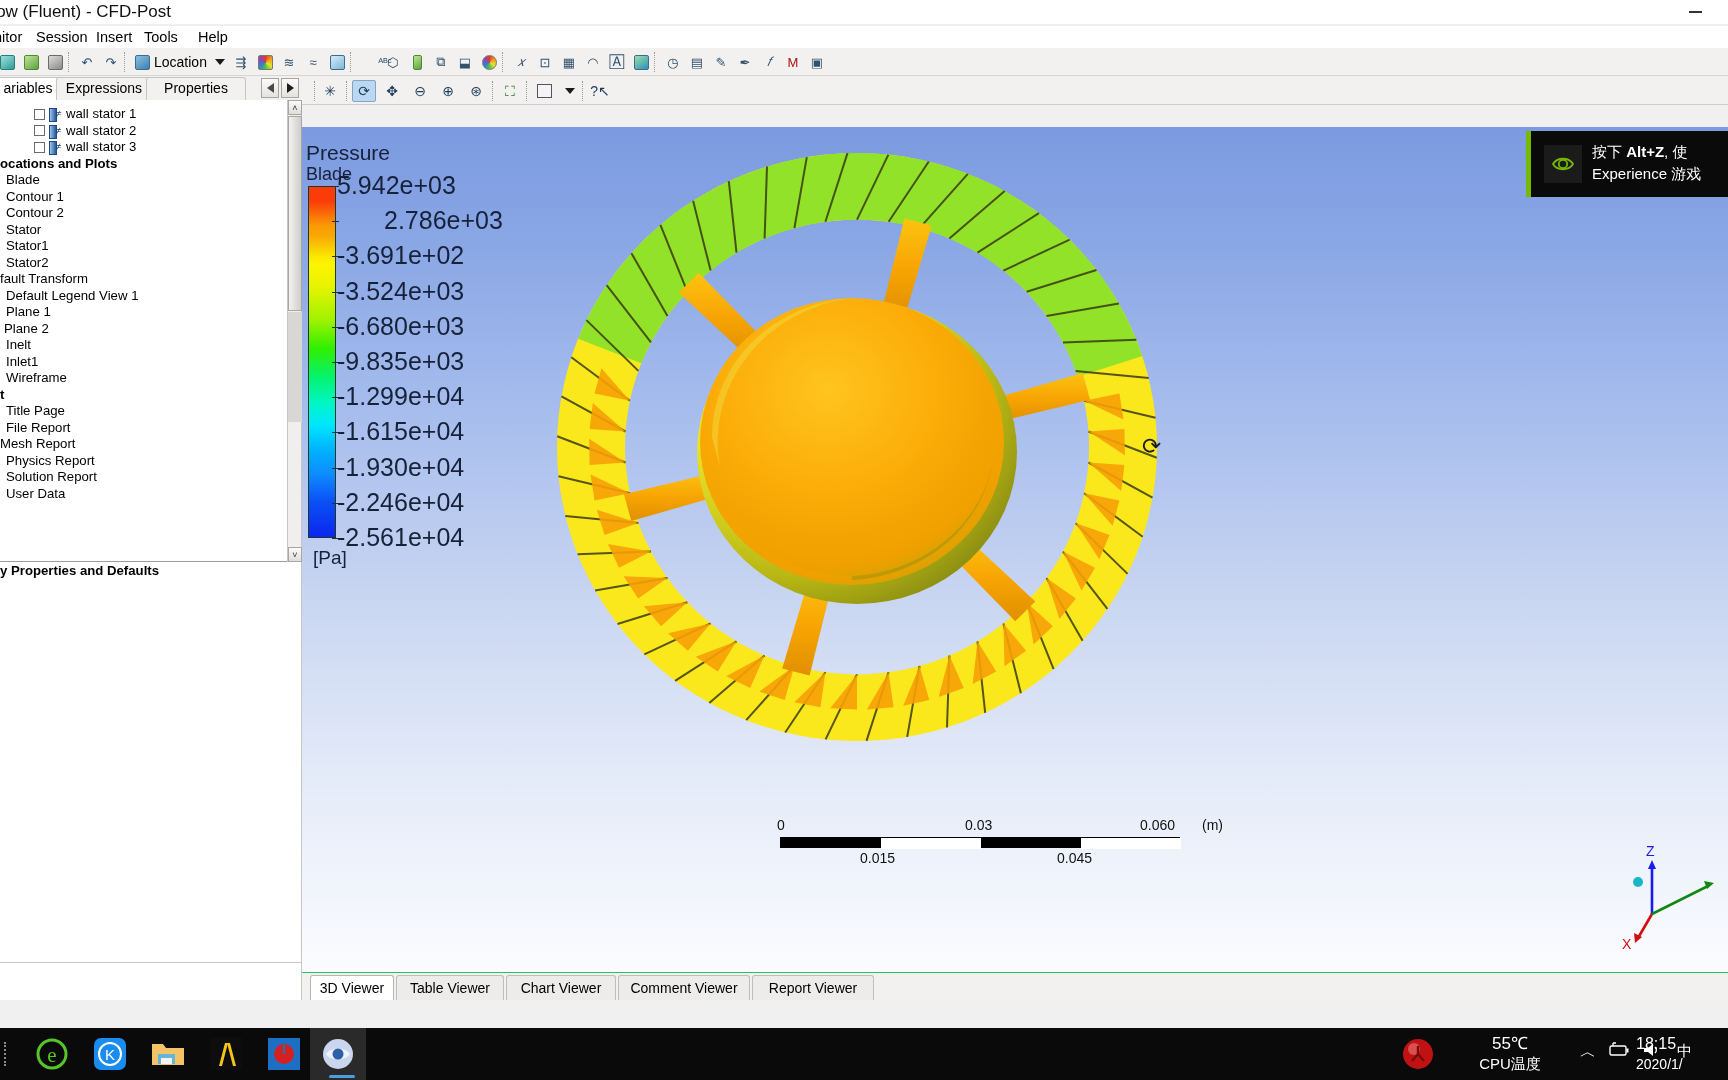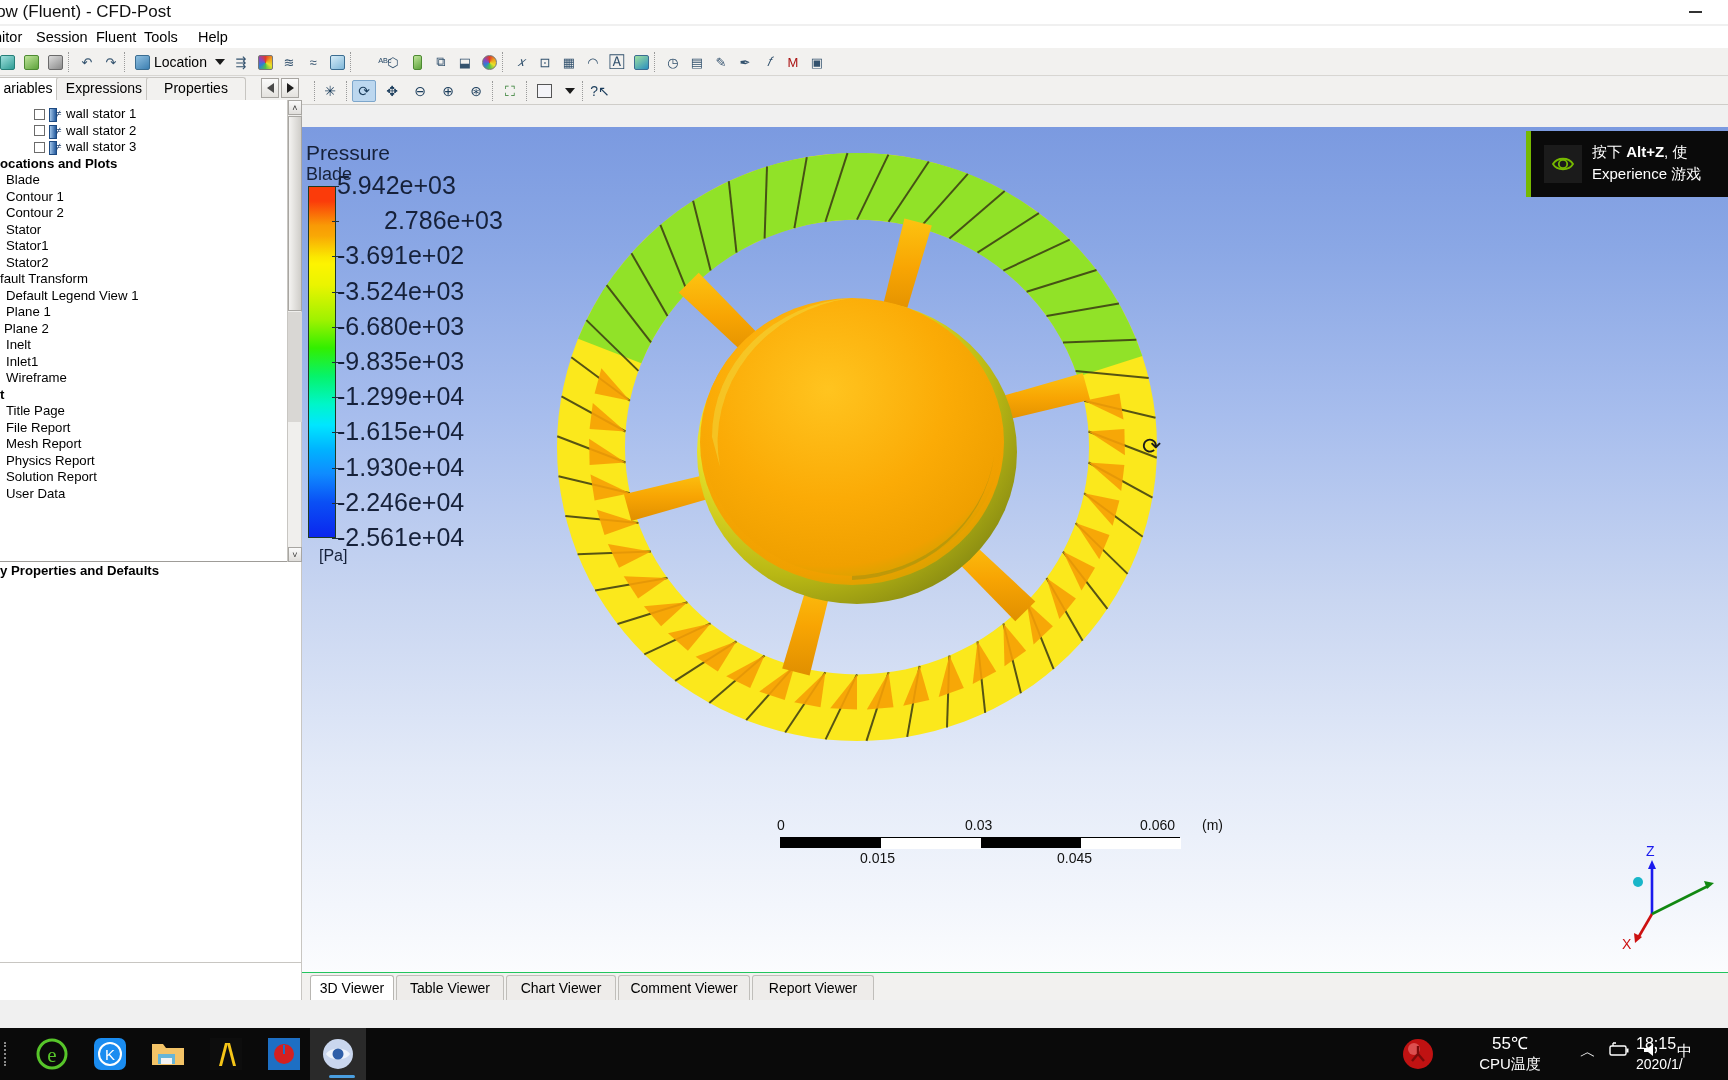--- a/index.html
+++ b/index.html
@@ -199,21 +199,21 @@
       #0a50f5 90%,
       #0b26ee 100%);
   }
   .ltick {
     position:absolute; left:35px; font-size:25px; color:#16213a;
     white-space:nowrap; line-height:19px;
   }
   .ltickmark {
     position:absolute; left:30px; width:7px; height:1px; background:#20303e;
   }
-  .lunits { position:absolute; left:17px; top:420px; font-size:16px; color:#16213a; }
+  .lunits { position:absolute; left:11px; top:420px; font-size:19px; color:#16213a; }
 
   
   .turbine { position:absolute; left:250px; top:10px; width:640px; height:620px; }
 
   
   .rotcursor {
     position:absolute; left:840px; top:305px; width:28px; height:28px;
     font-size:23px; color:#1c1c1c; line-height:28px;
   }
 
@@ -299,21 +299,21 @@
 <div id="app">
 
   <div class="titlebar">
     <div class="title">Flow (Fluent) - CFD-Post</div>
     <div class="win-min"><span class="bar"></span></div>
   </div>
 
   <div class="menubar">
     <div class="mi" style="left:-6px">nitor</div>
     <div class="mi" style="left:36px">Session</div>
-    <div class="mi" style="left:96px">Fluent</div>
+    <div class="mi" style="left:96px">Insert</div>
     <div class="mi" style="left:144px">Tools</div>
     <div class="mi" style="left:198px">Help</div>
   </div>
 
   <div class="toolbar">
     <div class="tb-ico" style="left:-4px">
         <span class="sq teal"></span>
       </div>
     <div class="tb-ico" style="left:20px">
         <span class="sq g"></span>
@@ -442,21 +442,21 @@
         </div>
         <div class="trow bold" style="top: 286.5px;">
           <span>t</span>
         </div>
         <div class="trow" style="top: 303px; padding-left: 6px;">
           <span>Title Page</span>
         </div>
         <div class="trow" style="top: 319.5px; padding-left: 6px;">
           <span>File Report</span>
         </div>
-        <div class="trow" style="top: 336px; padding-left: 6px;">
+        <div class="trow" style="top: 336px; ">
           <span>Mesh Report</span>
         </div>
         <div class="trow" style="top: 352.5px; padding-left: 6px;">
           <span>Physics Report</span>
         </div>
         <div class="trow" style="top: 369px; padding-left: 6px;">
           <span>Solution Report</span>
         </div>
         <div class="trow" style="top: 385.5px; padding-left: 6px;">
           <span>User Data</span>

